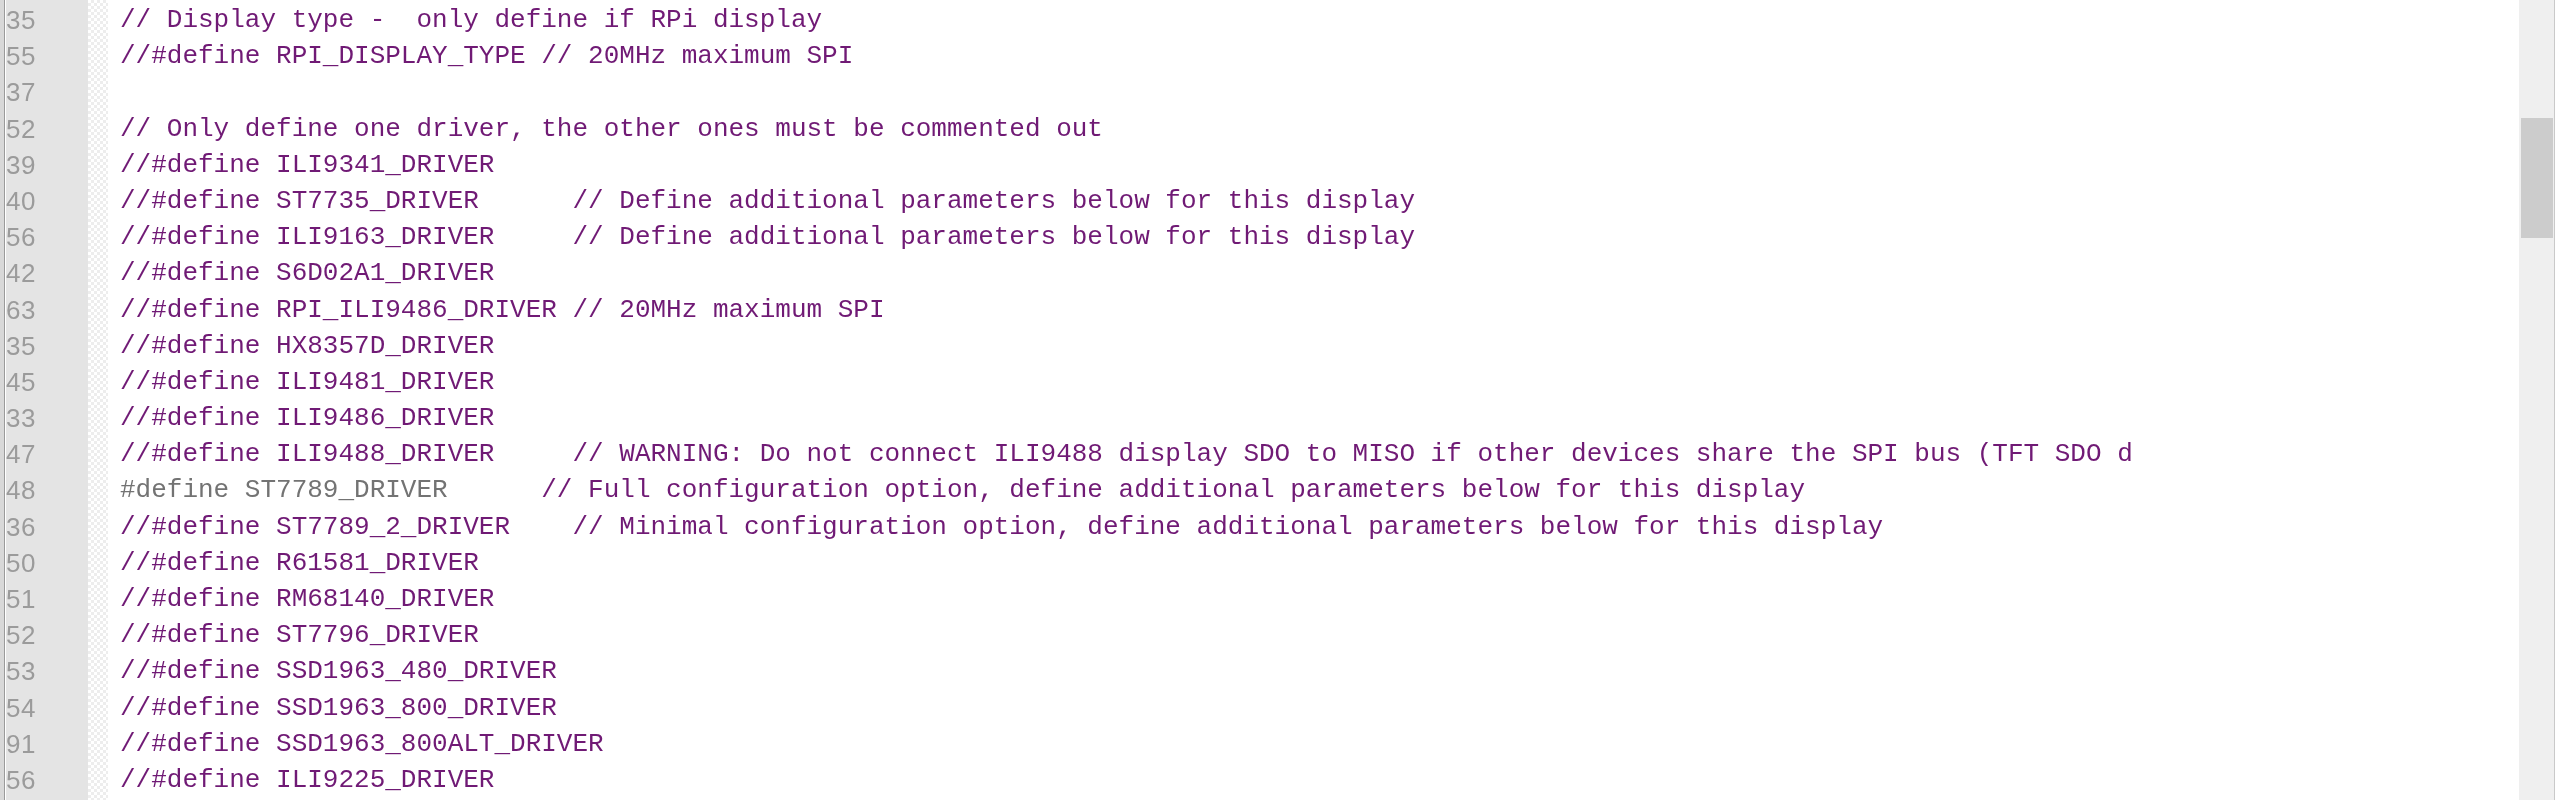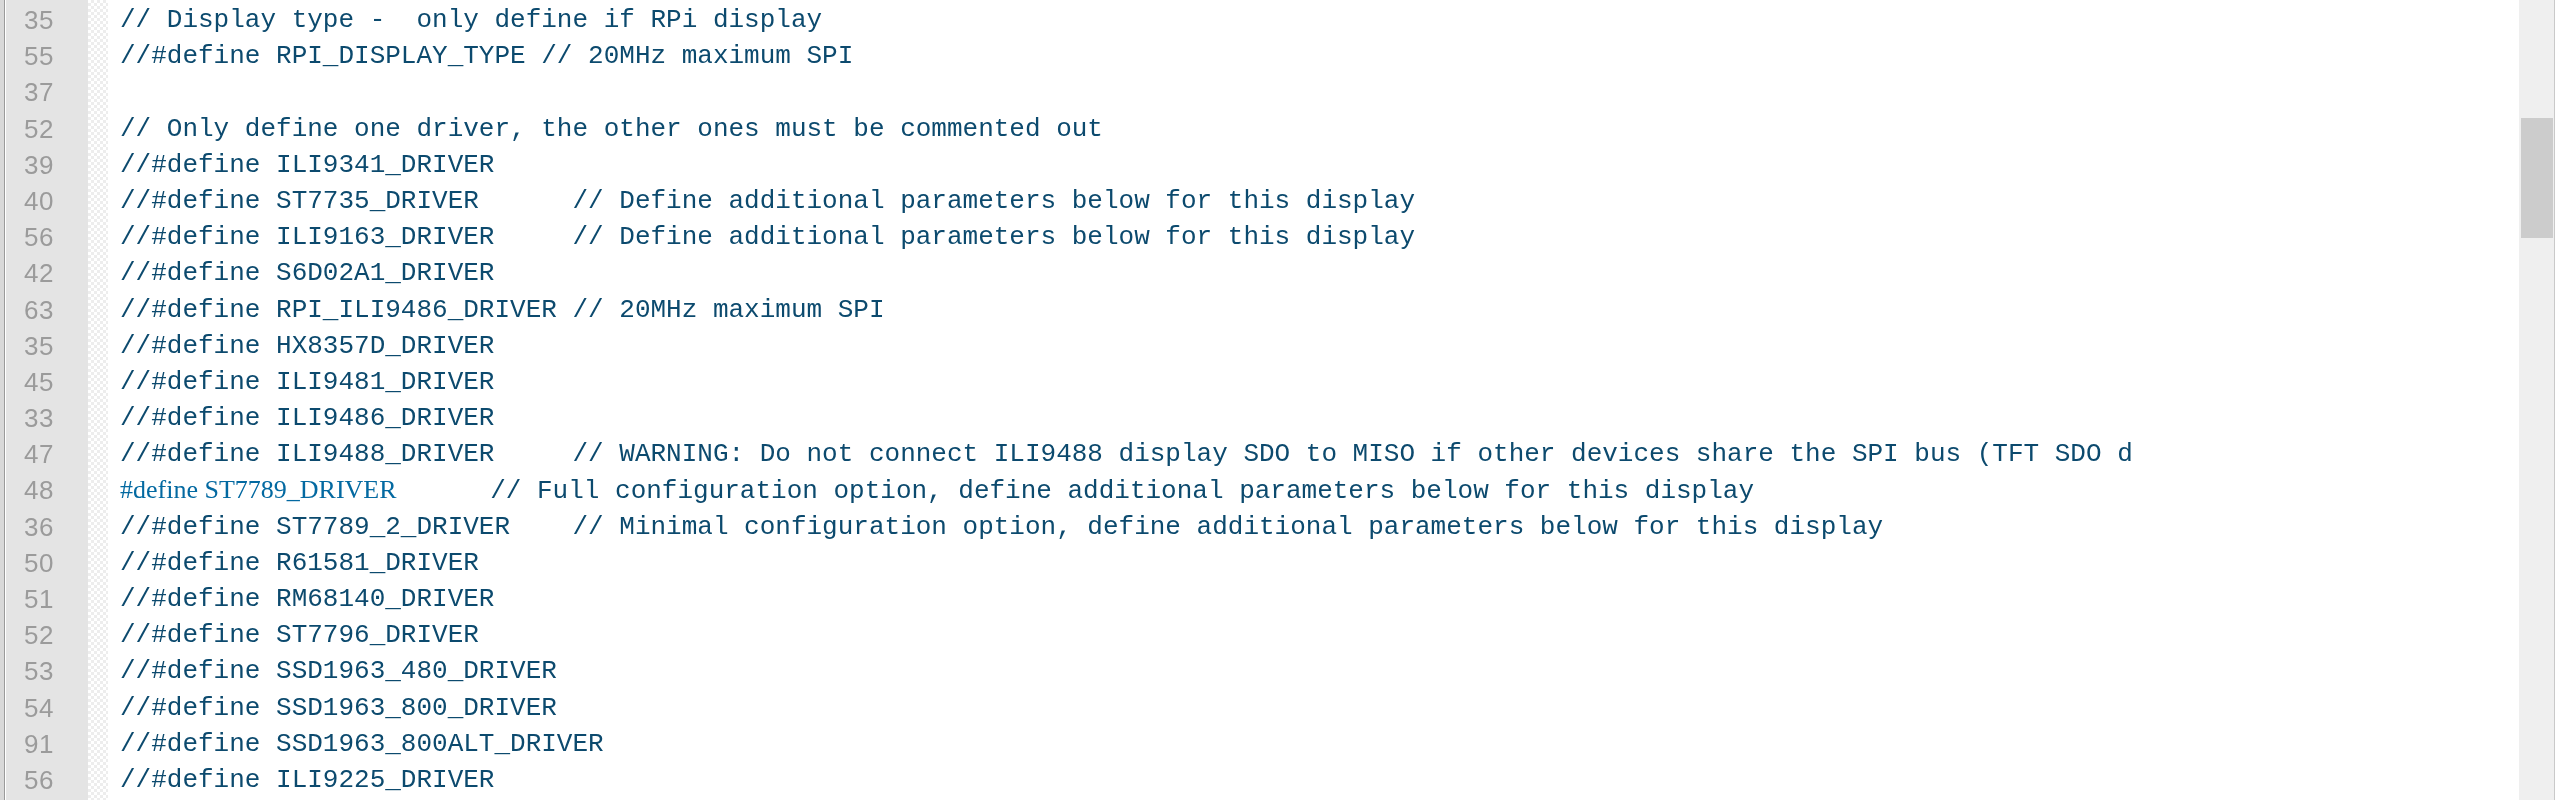--- a/index.html
+++ b/index.html
@@ -77,21 +77,21 @@
     left: 6px;
     top: 0;
     width: 82px;
     padding-top: 2px;
     box-sizing: border-box;
   }
 
   .ln {
     height: 36.2px;
     line-height: 36.2px;
-    text-align: center;
+    text-align: left;
     padding-right: 16px;
     box-sizing: border-box;
     font-family: "Liberation Sans", sans-serif;
     font-size: 26px;
     color: #9b9b9b;
     letter-spacing: 0.5px;
   }
 
   .code-lines {
     position: absolute;
@@ -102,22 +102,22 @@
     font-family: "Liberation Mono", "DejaVu Sans Mono", monospace;
     font-size: 26px;
   }
 
   .cl {
     height: 36.2px;
     line-height: 36.2px;
     white-space: pre;
   }
 
-  .tok-comment { color: #0c4a6e; margin-top: 20px; }
-  .tok-directive { color: #0369a1; font-family: Liberation Serif, serif; }
+  .tok-comment { color: #701a75; margin-top: 20px; }
+  .tok-directive { color: #737373; }
   .tok-blank { color: transparent; }
 
   
   .vscroll {
     position: absolute;
     top: 0;
     right: 0;
     width: 37px;
     height: 800px;
     background: #efefef;

